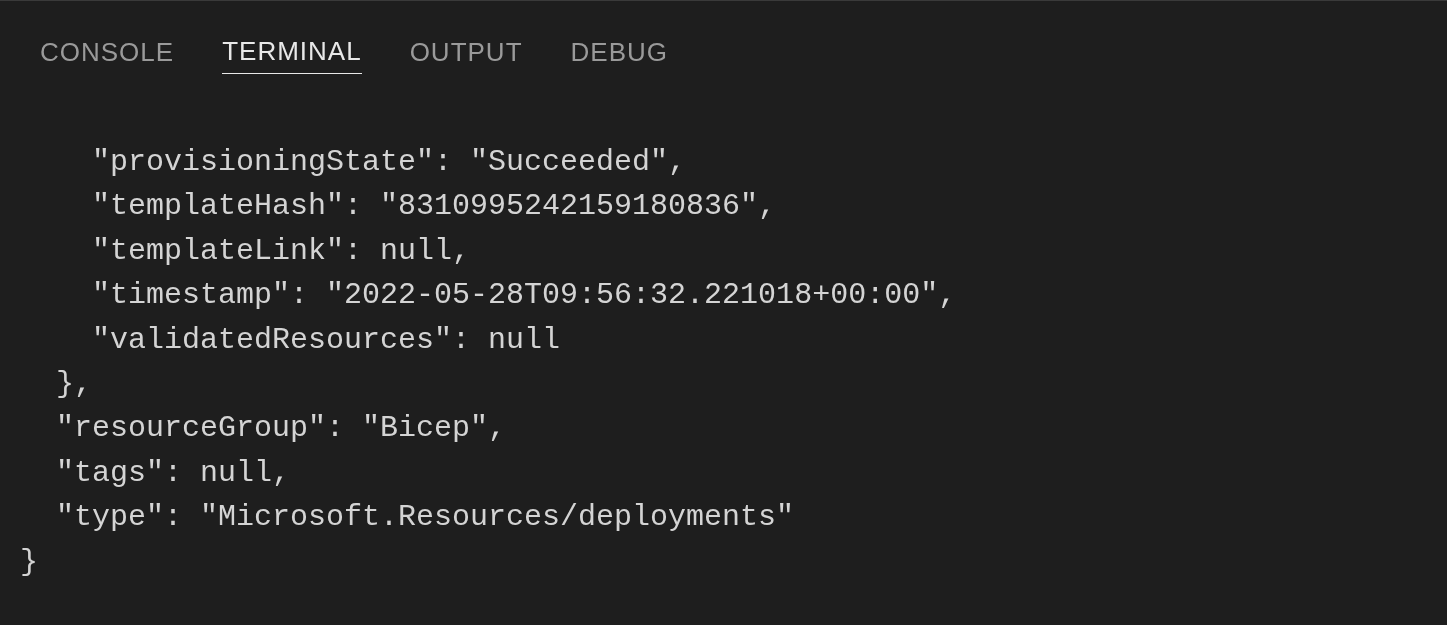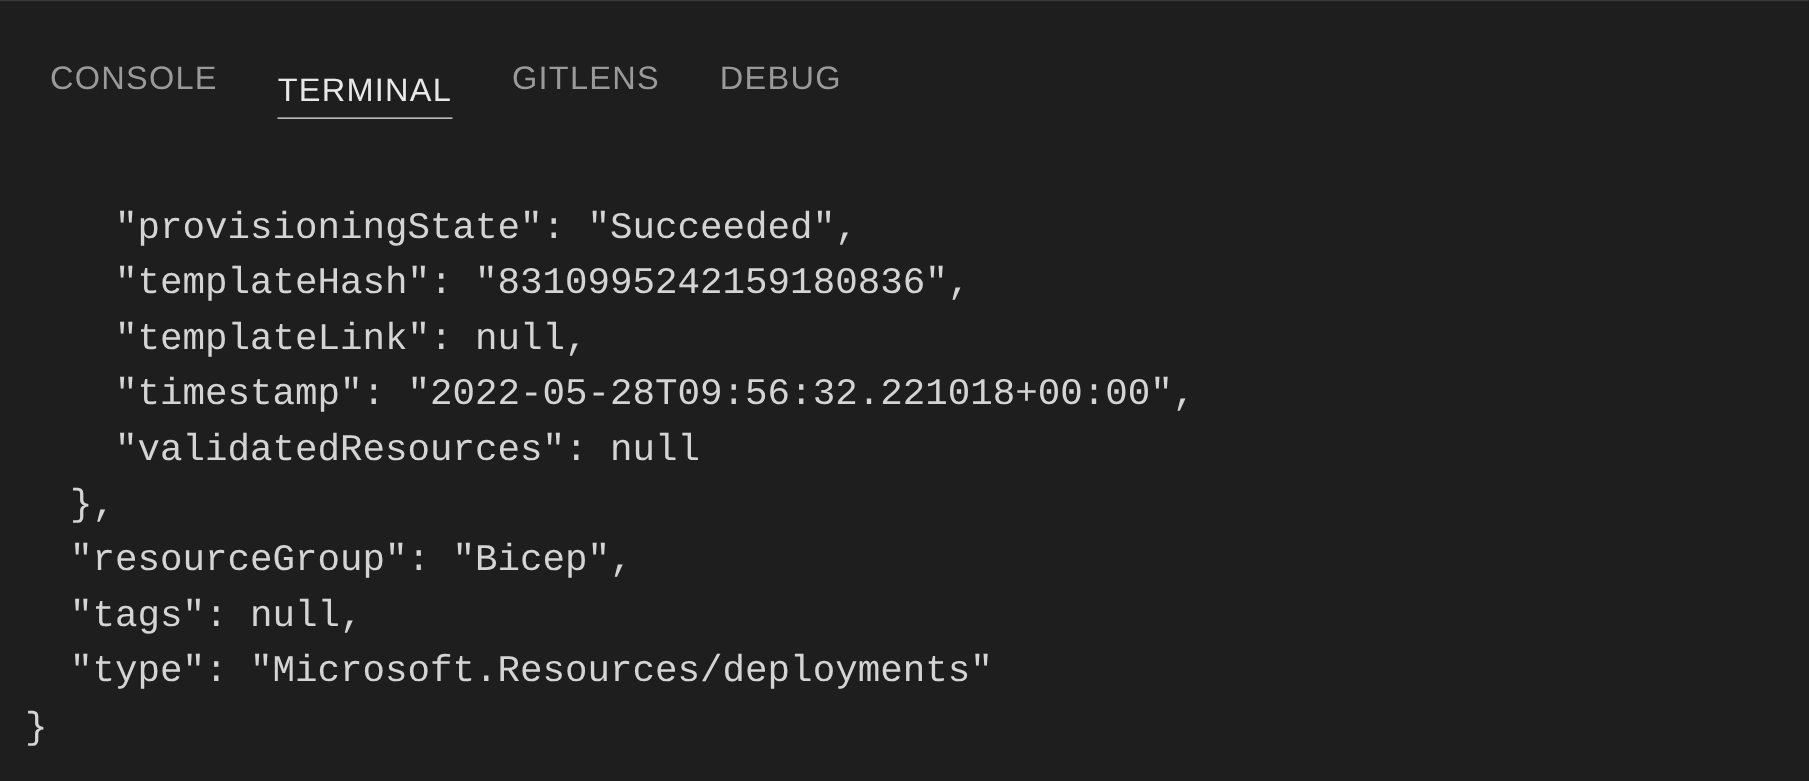--- a/index.html
+++ b/index.html
@@ -28,21 +28,20 @@
     .tab {
       color: #9a9a9a;
       font-size: 26px;
       letter-spacing: 1px;
       cursor: pointer;
       padding-bottom: 6px;
     }
     .tab.active {
       color: #e8e8e8;
       border-bottom: 1.5px solid #e8e8e8;
-      margin-top: 21px;
     }
     .terminal-content {
       padding: 48px 20px 0 20px;
       font-family: "Consolas", "Courier New", monospace;
       font-size: 30px;
       color: #d4d4d4;
       line-height: 1.48;
     }
     pre {
       font-family: inherit;
@@ -50,21 +49,21 @@
     }
   </style>
 </head>
 <body>
 
 <div class="top-border"></div>
 
 <div class="tab-bar">
   <div class="tab">CONSOLE</div>
   <div class="tab active">TERMINAL</div>
-  <div class="tab">GITLENS</div>
+  <div class="tab">OUTPUT</div>
   <div class="tab">DEBUG</div>
 </div>
 
 <div class="terminal-content">
   <pre>    "provisioningState": "Succeeded",</pre>
   <pre>    "templateHash": "8310995242159180836",</pre>
   <pre>    "templateLink": null,</pre>
   <pre>    "timestamp": "2022-05-28T09:56:32.221018+00:00",</pre>
   <pre>    "validatedResources": null</pre>
   <pre>  },</pre>

